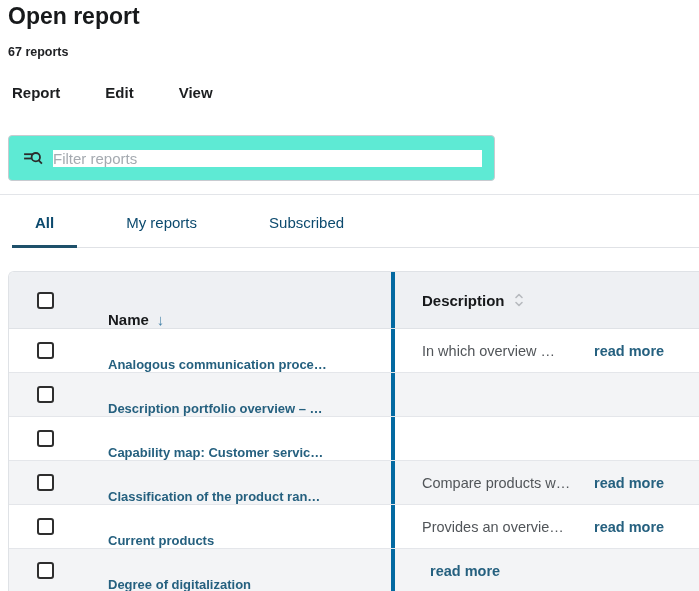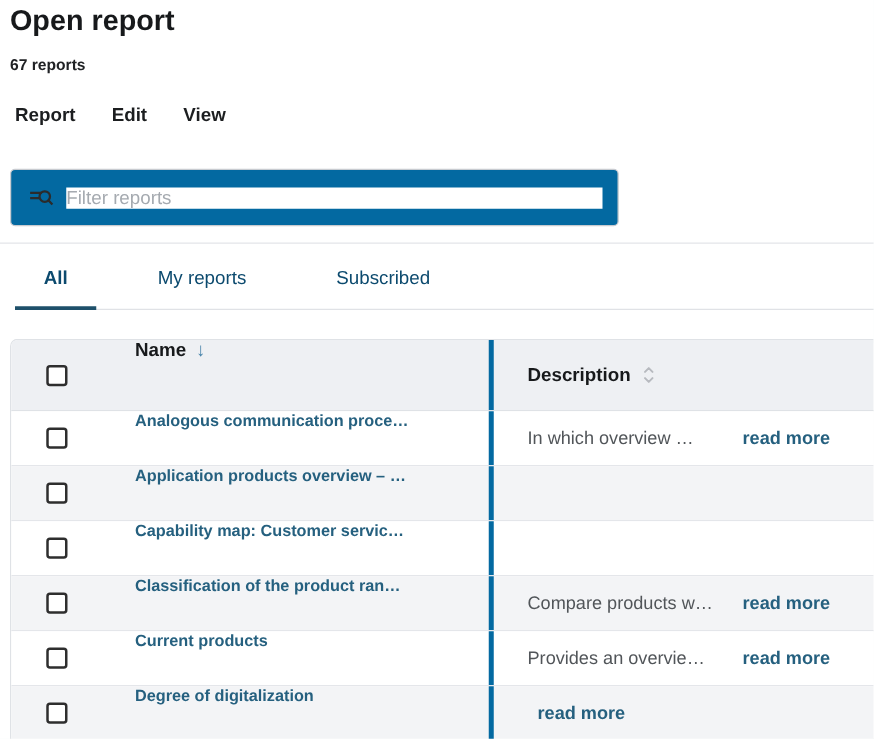--- a/index.html
+++ b/index.html
@@ -15,41 +15,41 @@
   }
   .report-count {
     margin: 15px 0 0 8px;
     font-size: 12.5px;
     font-weight: 700;
     color: #202225;
   }
 
   .menu-bar {
     display: flex;
-    gap: 29px;
+    gap: 45px;
     margin: 25px 0 0 12px;
   }
   .menu-item {
     font-size: 15px;
     font-weight: 700;
     color: #1c1e20;
     cursor: pointer;
     line-height: 17px;
   }
 
   .filter-box {
     margin: 34px 0 0 8px;
     width: 487px;
     height: 46px;
     border: 1px solid #c8cbd0;
     border-radius: 4px;
     display: flex;
     align-items: center;
     padding: 0 12px 0 14px;
-    background: #0369a1;
+    background: #5eead4;
   }
   .filter-box .icon { display: flex; align-items: center; margin-right: 10px; }
   .filter-input {
     border: none;
     outline: none;
     flex: 1;
     font-size: 15px;
     font-family: "Liberation Sans", sans-serif;
     color: #2b2d30;
   }
@@ -108,21 +108,21 @@
 
   .cell-check { display: flex; align-items: center; padding-left: 28px; height: 100%; }
   .checkbox {
     width: 17px; height: 17px;
     border: 2px solid #2e2e2e;
     border-radius: 3px;
     background: #fff;
     cursor: pointer;
     flex: 0 0 auto;
   }
-  .cell-name { display: flex; align-items: flex-start; height: 100%; }
+  .cell-name { display: flex; align-items: flex-end; height: 100%; }
   .cell-desc {
     display: flex; align-items: center; height: 100%;
     border-left: 4px solid #0369a1;
     padding-left: 27px;
   }
 
   .col-label {
     font-size: 15px;
     font-weight: 700;
     color: #17191b;
@@ -225,21 +225,21 @@
       <span class="desc-text">In which overview …</span>
       <a class="read-more">read more</a>
     </div>
   </div>
 
   <div class="t-row alt">
     <div class="cell-check">
         <span class="checkbox" role="checkbox" aria-checked="false"></span>
       </div>
     <div class="cell-name">
-        <a class="name-link">Application products overview – …</a>
+        <a class="name-link">Description portfolio overview – …</a>
       </div>
     <div class="cell-desc">
       <span class="desc-text"></span>
     </div>
   </div>
 
   <div class="t-row">
     <div class="cell-check">
         <span class="checkbox" role="checkbox" aria-checked="false"></span>
       </div>

